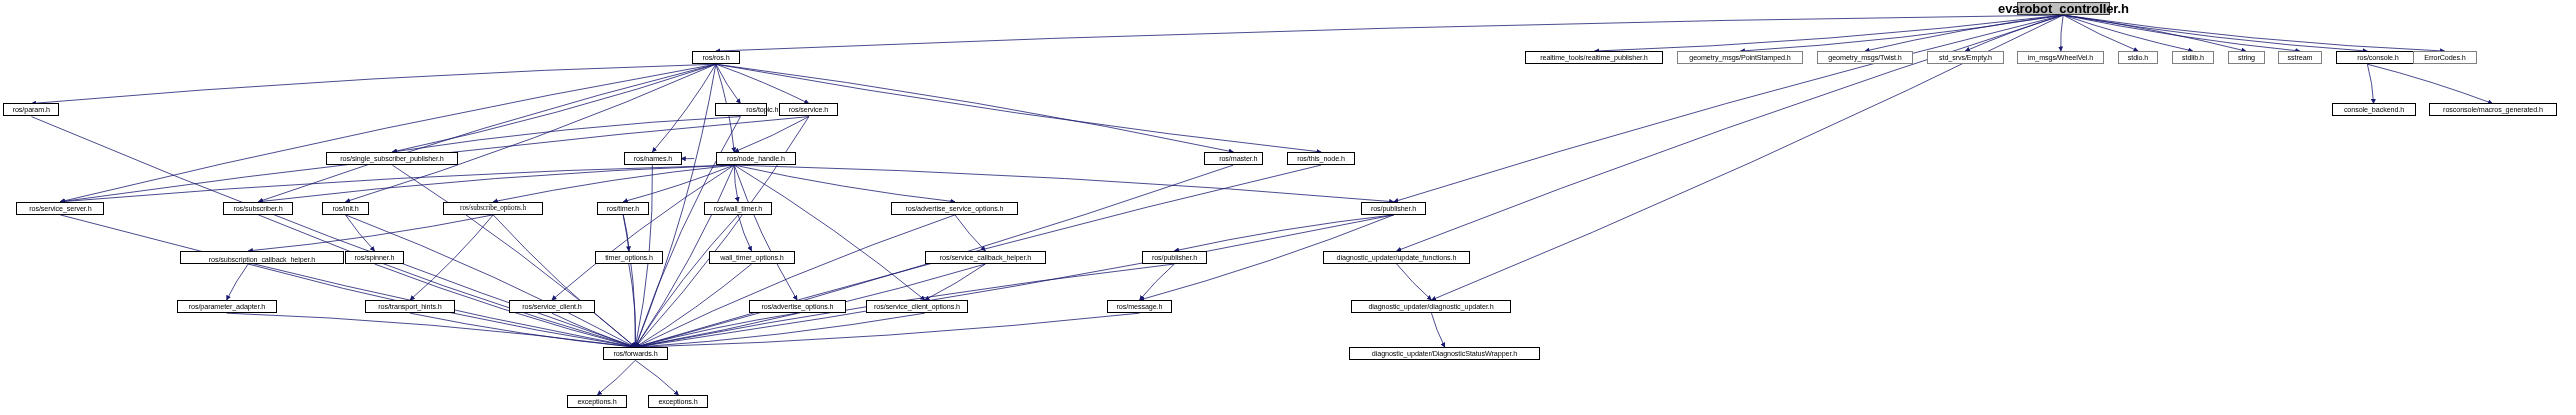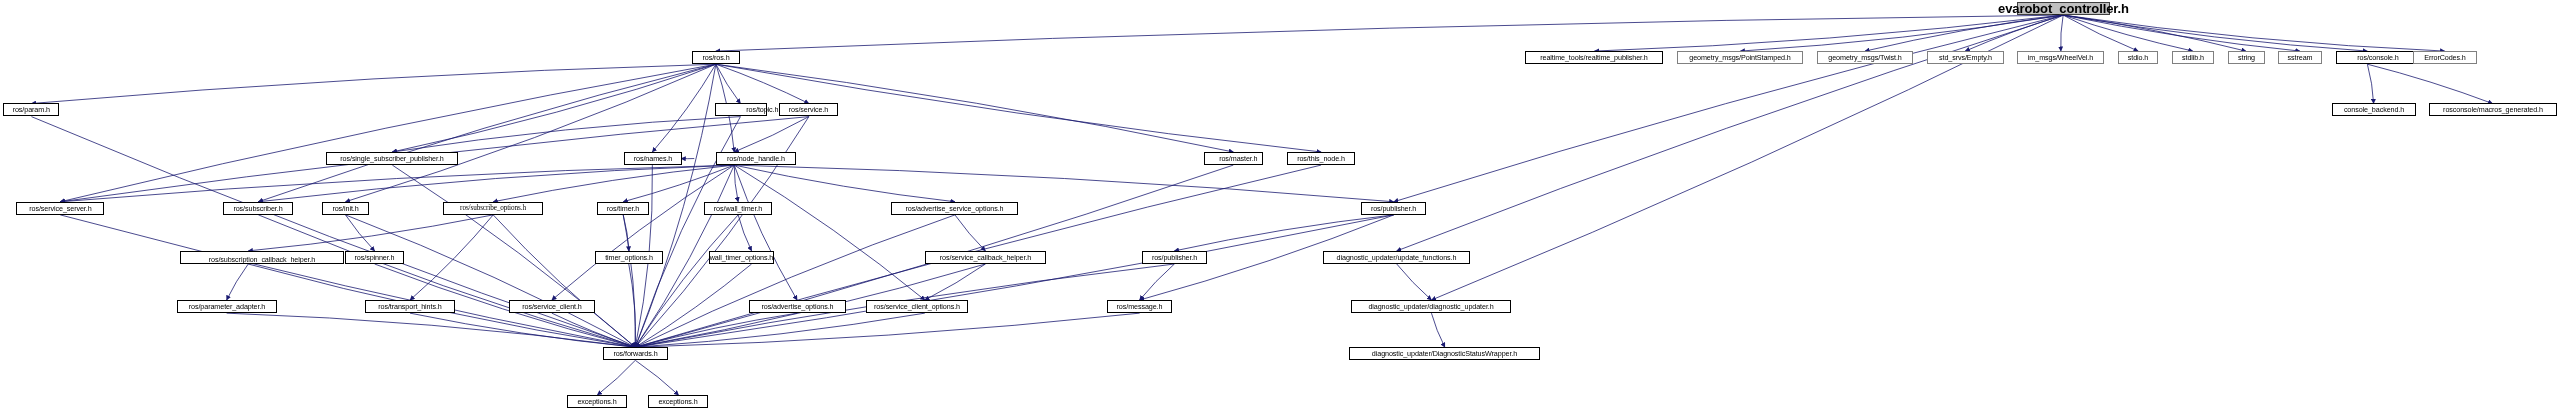--- a/index.html
+++ b/index.html
@@ -248,21 +248,21 @@
       </div>
       <div class="node solid" style="left: 180px; top: 251px; width: 164px; align-items: flex-end;">
         <span class="node-label">ros/subscription_callback_helper.h</span>
       </div>
       <div class="node solid" style="left: 345px; top: 251px; width: 59px;">
         <span class="node-label">ros/spinner.h</span>
       </div>
       <div class="node solid" style="left: 595px; top: 251px; width: 68px;">
         <span class="node-label">timer_options.h</span>
       </div>
-      <div class="node solid" style="left: 709px; top: 251px; width: 65px; justify-content: center;">
+      <div class="node solid" style="left: 709px; top: 251px; width: 86px; justify-content: center;">
         <span class="node-label">wall_timer_options.h</span>
       </div>
       <div class="node solid" style="left: 925px; top: 251px; width: 121px;">
         <span class="node-label">ros/service_callback_helper.h</span>
       </div>
       <div class="node solid" style="left: 1142px; top: 251px; width: 65px;">
         <span class="node-label">ros/publisher.h</span>
       </div>
       <div class="node solid" style="left: 1323px; top: 251px; width: 147px;">
         <span class="node-label">diagnostic_updater/update_functions.h</span>

